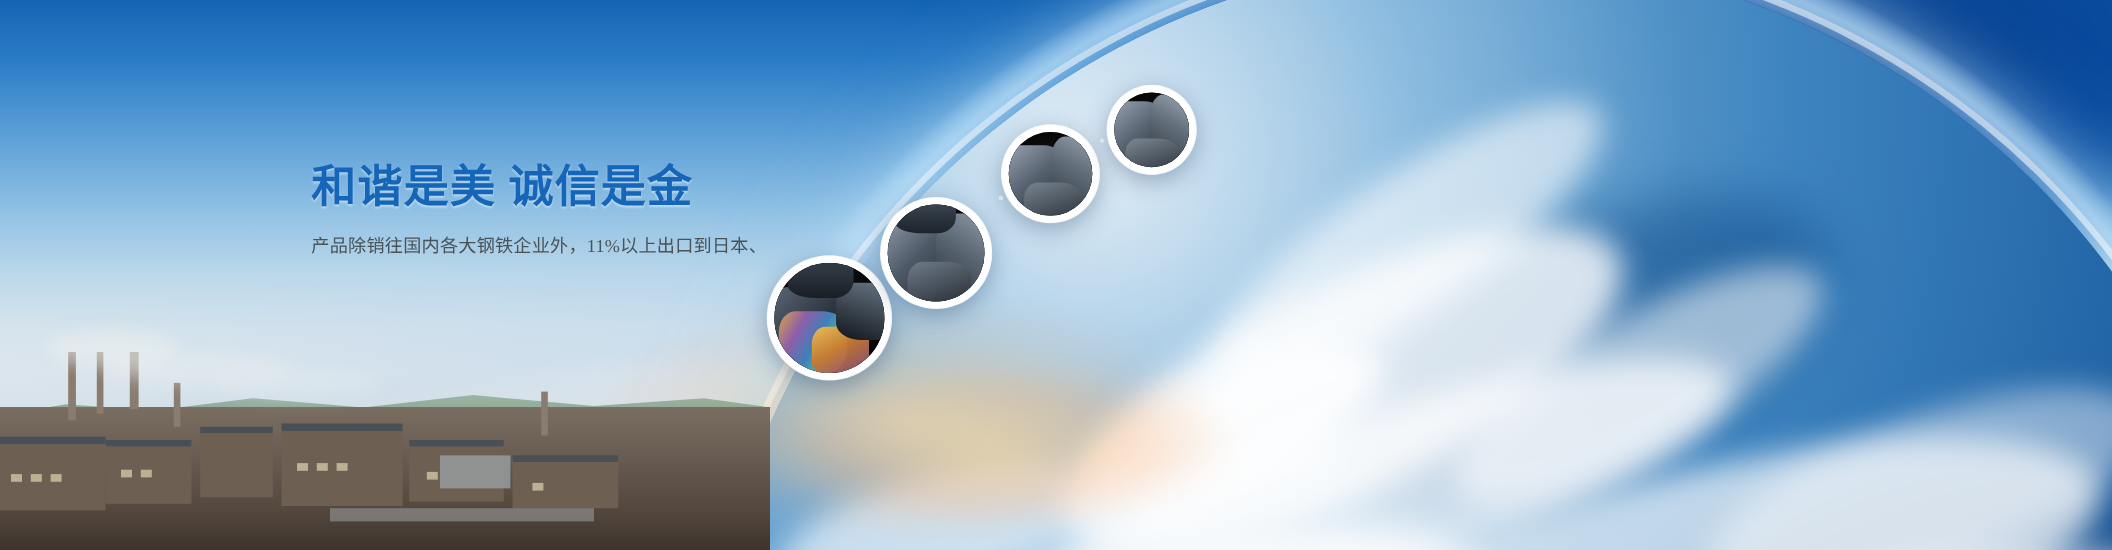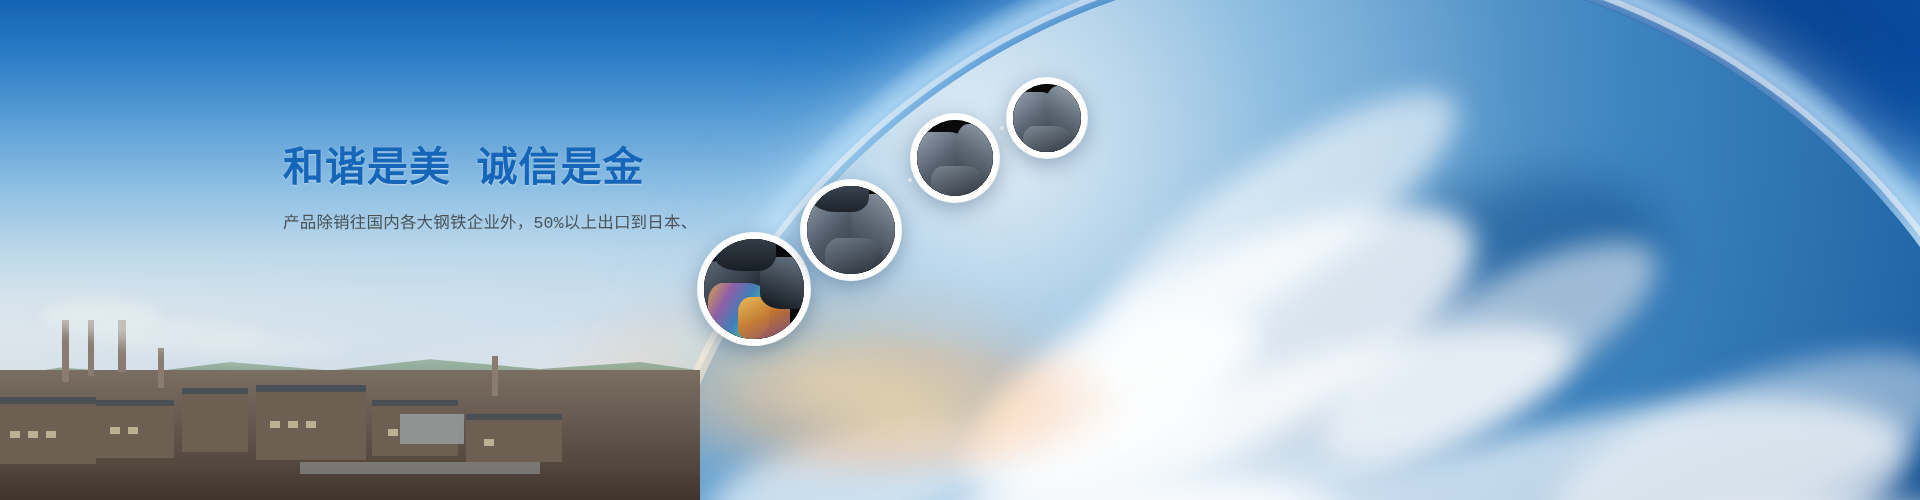--- a/index.html
+++ b/index.html
@@ -4,21 +4,21 @@
 <title>Banner</title>
 <style>
   html,body{margin:0;padding:0;background:#000;}
   *{box-sizing:border-box;}
 
   #stage{
     position:relative;
     width:1920px;
     height:500px;
     overflow:hidden;
-    font-family:Liberation Mono, monospace;
+    font-family:Liberation Serif, serif;
     background:#0b4f96;
   }
 
   
   .sky{
     position:absolute; inset:0;
     background:
       radial-gradient(140% 95% at 72% 104%, rgba(255,255,255,0.00) 38%, rgba(140,190,235,0.18) 52%, rgba(255,255,255,0.0) 70%),
       linear-gradient(to bottom,
         #1464b4 0%,
@@ -301,17 +301,17 @@
       <div class="ore" style="inset:0;background:radial-gradient(60% 60% at 50% 50%,#121214,#050506);"></div>
       <div class="rock" style="left:-4px;top:8px;width:50px;height:58px;background:linear-gradient(140deg,#9aa6b3 0%,#5a6673 48%,#262e37 100%);"></div>
       <div class="rock" style="left:32px;top:2px;width:50px;height:64px;background:linear-gradient(210deg,#aab6c2 0%,#65717d 46%,#2b333c 100%);"></div>
       <div class="rock" style="left:10px;top:42px;width:48px;height:38px;background:linear-gradient(160deg,#7c8893,#3c444e 70%,#1a2026);"></div>
     </div>
   </div>
 
   <div class="copy">
     <h1 class="headline">和谐是美 诚信是金</h1>
     <div class="subcopy">
-      <div>产品除销往国内各大钢铁企业外，50%以上出口到日本、</div>
+      <div>产品除销往国内各大钢铁企业外，11%以上出口到日本、</div>
     </div>
   </div>
 
 </div>
 
 </body></html>

